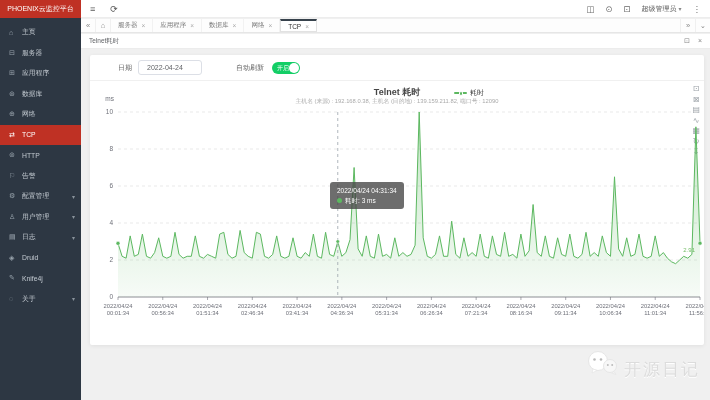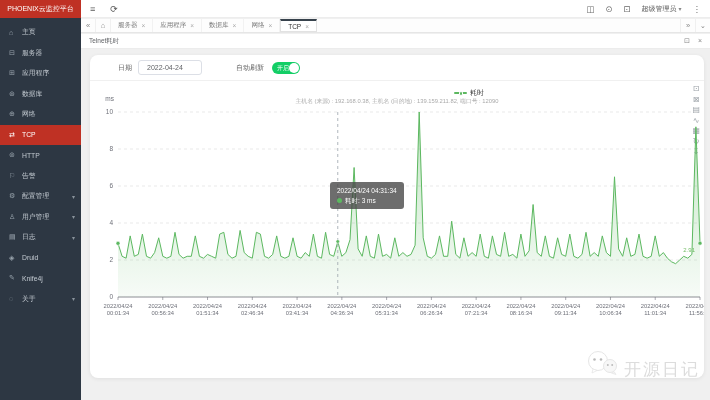--- a/index.html
+++ b/index.html
@@ -33,21 +33,21 @@
   .tab { display:flex; align-items:center; padding:0 7px; border-right:1px solid #f2f2f2; cursor:pointer; white-space:nowrap; }
   .tab.active { border:1px solid #e2e2e2; border-top:2px solid #37424c; background:#fff; color:#333; }
   .tab-close { margin-left:4px; color:#aaa; font-size:6.5px; }
   .tab-spacer { flex:1; }
 
   .panelbar { position:absolute; top:34px; left:0; right:0; height:15px; background:#fff; border-bottom:1px solid #ececec; display:flex; align-items:center; padding:0 8px; font-size:6.5px; color:#606266; }
   .pb-right { margin-left:auto; display:flex; gap:8px; color:#888; font-size:7px; }
   .pb-right span { cursor:pointer; }
 
   
-  .card { position:absolute; left:9px; top:55px; width:614px; height:323px; background:#fff; border-radius:8px; box-shadow:0 1px 4px rgba(0,0,0,.07); }
+  .card { position:absolute; left:9px; top:55px; width:614px; height:290px; background:#fff; border-radius:2px; box-shadow:0 1px 4px rgba(0,0,0,.07); }
   .card-header { position:absolute; top:0; left:0; right:0; height:26px; border-bottom:1px solid #f0f0f0; display:flex; align-items:center; font-size:7px; color:#666; }
   .lbl-date { margin-left:28px; }
   .date-input { margin-left:6px; width:64px; height:15px; border:1px solid #dcdfe6; border-radius:3px; font-size:7px; color:#606266; padding:0 0 0 8px; font-family:inherit; outline:none; background:#fff; }
   .lbl-refresh { margin-left:34px; }
   .toggle { margin-left:8px; position:relative; width:28px; height:12px; border-radius:6px; background:#13ce66; cursor:pointer; flex:none; }
   .toggle-text { position:absolute; left:5px; top:2.6px; font-size:6px; color:#fff; }
   .toggle-knob { position:absolute; right:1px; top:1px; width:10px; height:10px; border-radius:50%; background:#fff; }
 
   
   .chart { position:absolute; top:27px; left:0; width:614px; height:254px; }
@@ -199,20 +199,21 @@
         <span class="lbl-date">日期</span>
         <input class="date-input" value="2022-04-24" style="">
         <span class="lbl-refresh">自动刷新</span>
         <span class="toggle">
           <span class="toggle-text">开启</span>
           <span class="toggle-knob"></span>
         </span>
       </div>
 
       <div class="chart">
+        <div class="chart-title">Telnet 耗时</div>
         <div class="chart-subtitle">主机名 (来源) : 192.168.0.38, 主机名 (目的地) : 139.159.211.82, 端口号 : 12090</div>
         <div class="chart-legend">
           <span class="legend-marker">
             <span class="lm-line"></span>
             <span class="lm-dot"></span>
           </span>
           <span>耗时</span>
         </div>
         <div class="toolbox" id="toolbox">
             <span>⊡</span>

